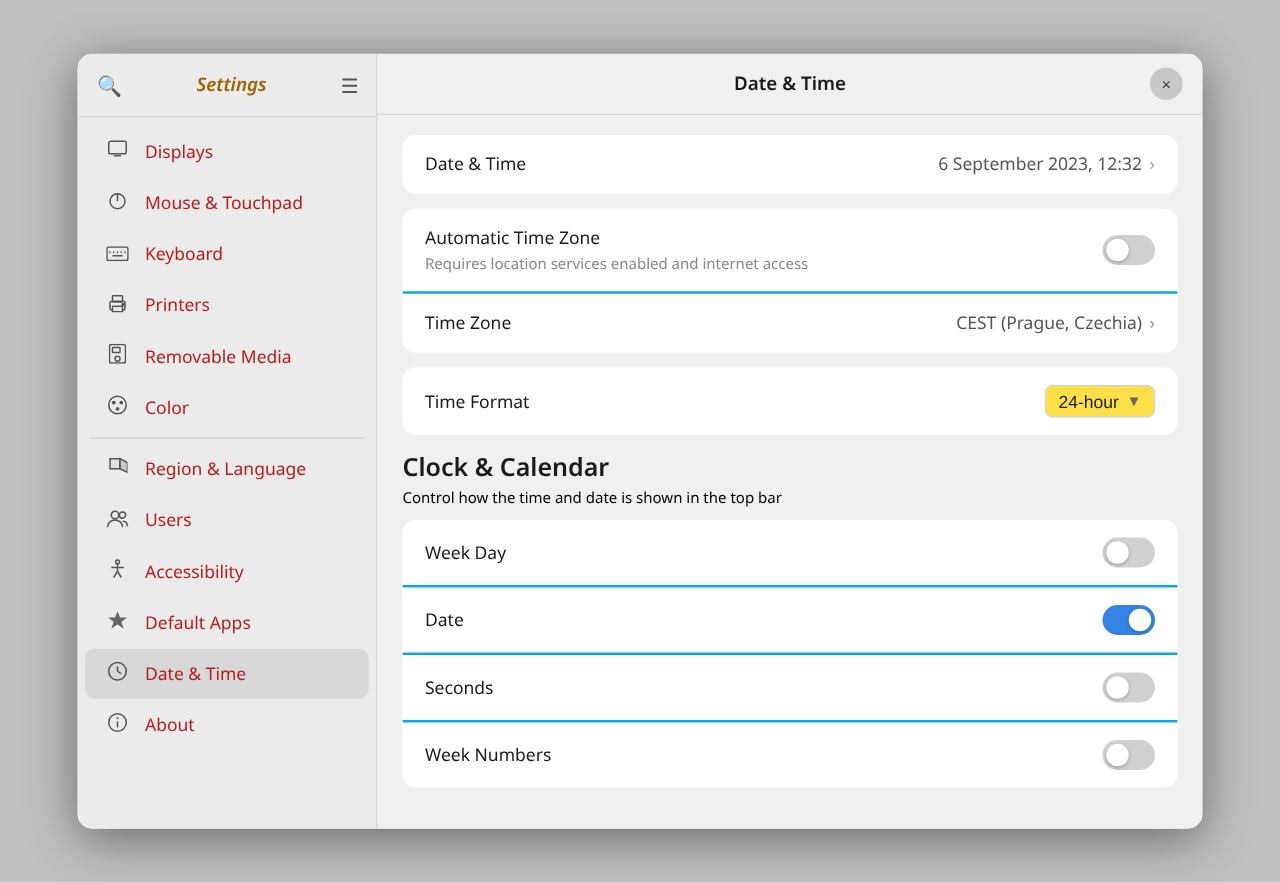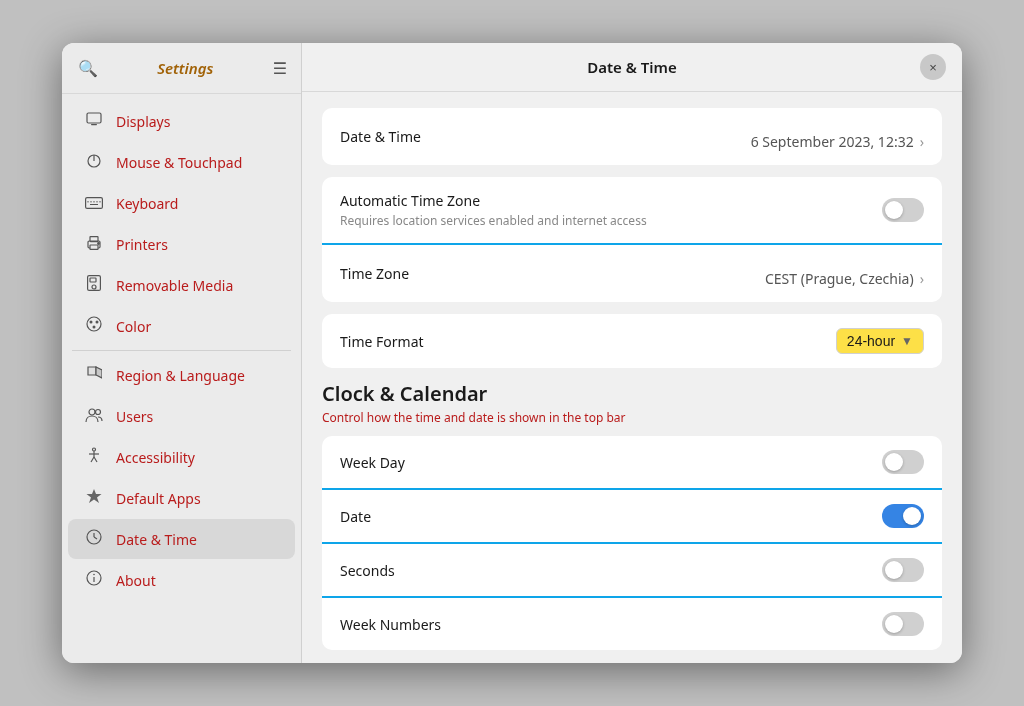--- a/index.html
+++ b/index.html
@@ -148,21 +148,20 @@
       font-size: 12px;
       color: #888;
       margin-top: 2px;
     }
     .card-row-value {
       display: flex;
       align-items: center;
       gap: 6px;
       font-size: 14px;
       color: #555;
-      margin-top: 10px;
     }
     .chevron {
       color: #999;
       font-size: 14px;
     }
     
     .toggle {
       width: 42px;
       height: 24px;
       border-radius: 12px;
@@ -210,21 +209,21 @@
       margin: 8px 0 4px 0;
     }
     .section-title {
       font-size: 20px;
       font-weight: 600;
       color: #1a1a1a;
       margin-bottom: 2px;
     }
     .section-desc {
       font-size: 12px;
-      color: #b91c1c;
+      color: #000000;
       margin-bottom: 10px;
     }
   </style>
 </head>
 <body>
 
 <div class="window">
 
   <div class="sidebar">
     <div class="sidebar-header">

